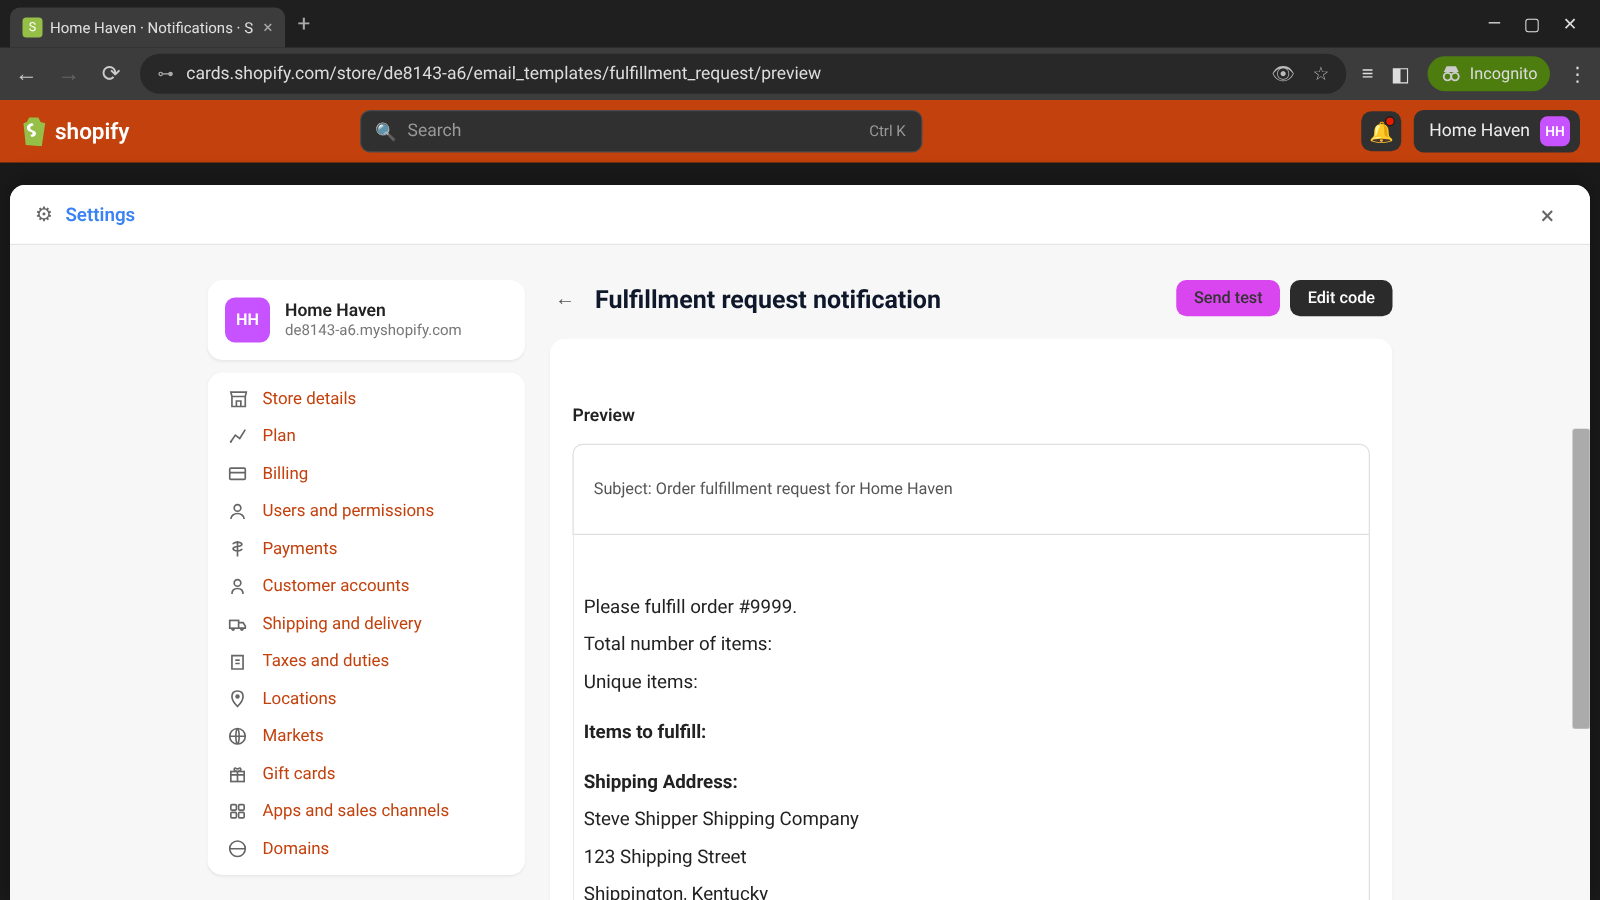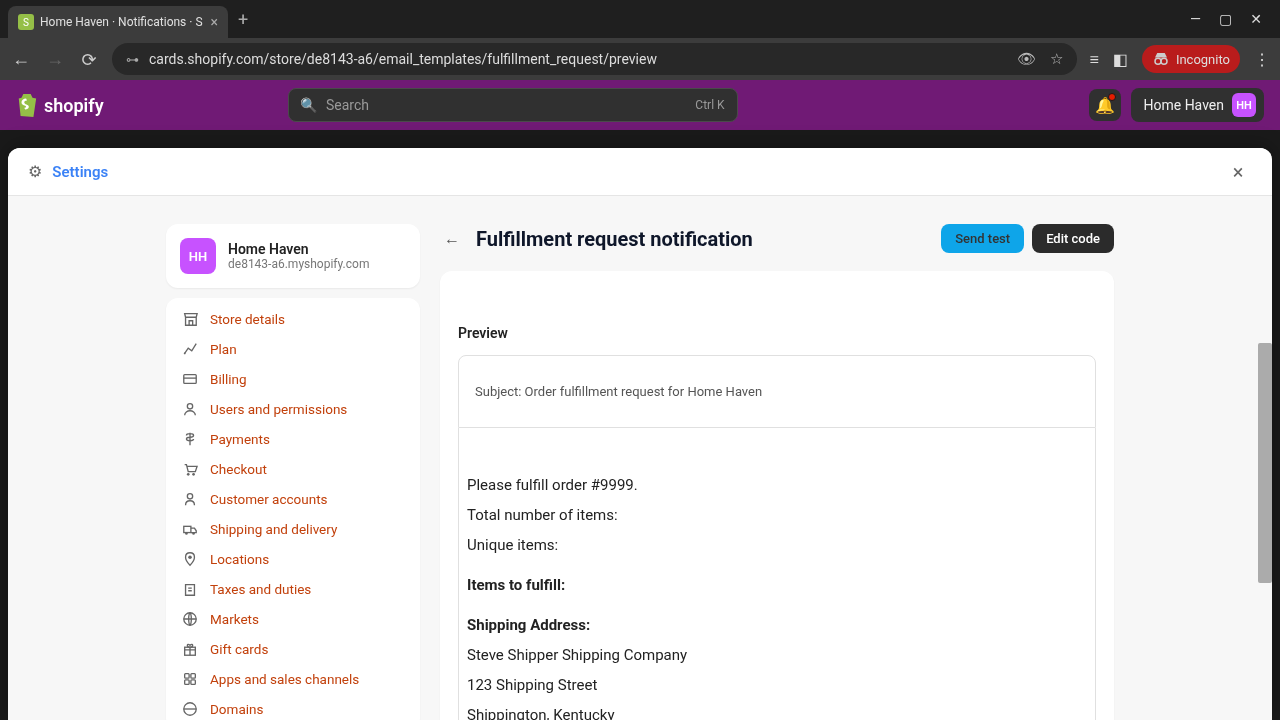--- a/index.html
+++ b/index.html
@@ -17,25 +17,25 @@
 .window-controls span { cursor: pointer; font-size: 14px; }
 
 .url-bar { display: flex; align-items: center; height: 42px; padding: 0 10px; gap: 12px; background: #3c3c3c; }
 .nav-btn { color: #ccc; font-size: 18px; cursor: pointer; width: 22px; text-align: center; }
 .nav-btn.disabled { color: #666; }
 .address-bar { flex: 1; background: #282828; border-radius: 20px; height: 32px; display: flex; align-items: center; padding: 0 14px; gap: 10px; }
 .site-icon { color: #aaa; font-size: 13px; }
 .url-text { color: #ddd; font-size: 14px; flex: 1; }
 .address-icons { display: flex; gap: 14px; color: #bbb; font-size: 15px; }
 .right-chrome-icons { display: flex; align-items: center; gap: 14px; color: #ddd; }
-.incognito-pill { display: flex; align-items: center; gap: 6px; background: #b91c1c; padding: 5px 10px; border-radius: 16px; font-size: 13px; color: #ddd; }
+.incognito-pill { display: flex; align-items: center; gap: 6px; background: #4d7c0f; padding: 5px 10px; border-radius: 16px; font-size: 13px; color: #ddd; }
 .incog-icon { width: 18px; height: 18px; }
 
 
-.shopify-header { background: #701a75; height: 50px; display: flex; align-items: center; padding: 0 16px; gap: 16px; }
+.shopify-header { background: #c2410c; height: 50px; display: flex; align-items: center; padding: 0 16px; gap: 16px; }
 .shopify-logo { display: flex; align-items: center; gap: 6px; color: white; font-weight: 600; font-size: 18px; }
 .shopify-bag { width: 22px; height: 24px; }
 .header-search { flex: 0 0 450px; margin: 0 auto; background: #303030; border: 1px solid #4a4a4a; border-radius: 8px; height: 34px; display: flex; align-items: center; padding: 0 12px; color: #999; font-size: 14px; }
 .search-kbd { margin-left: auto; font-size: 12px; color: #999; }
 .header-right { margin-left: auto; display: flex; align-items: center; gap: 10px; }
 .notif-bell { position: relative; width: 32px; height: 32px; background: #303030; border-radius: 8px; display: flex; align-items: center; justify-content: center; color: #ccc; }
 .notif-dot { position: absolute; top: 4px; right: 5px; width: 8px; height: 8px; background: #e51c00; border-radius: 50%; border: 1px solid #1a1a1a; }
 .store-pill { display: flex; align-items: center; gap: 8px; background: #303030; border-radius: 8px; padding: 5px 8px 5px 12px; color: #eee; font-size: 14px; }
 .store-avatar { width: 24px; height: 24px; background: #c752ff; border-radius: 6px; display: flex; align-items: center; justify-content: center; font-size: 11px; font-weight: 600; color: white; }
 
@@ -58,21 +58,21 @@
 .nav-item { display: flex; align-items: flex-start; gap: 12px; padding: 7px 10px; border-radius: 8px; color: #c2410c; font-size: 13.5px; cursor: pointer; }
 .nav-icon { width: 16px; height: 16px; color: #666; flex-shrink: 0; }
 
 
 .main-content { flex: 1; }
 .page-header { display: flex; align-items: center; gap: 12px; margin-bottom: 18px; }
 .back-arrow { cursor: pointer; color: #555; width: 24px; height: 24px; display: flex; align-items: center; justify-content: center; }
 .page-title { font-size: 20px; font-weight: 700; color: #0f172a; }
 .page-actions { margin-left: auto; display: flex; gap: 8px; }
 .btn { padding: 7px 14px; border-radius: 8px; font-size: 13px; font-weight: 500; cursor: pointer; border: none; }
-.btn-secondary { background: #0ea5e9; color: #333; margin-left: 28px; }
+.btn-secondary { background: #d946ef; color: #333; margin-left: 28px; }
 .btn-primary { background: #2b2b2b; color: white; }
 
 .preview-card { background: white; border-radius: 12px; padding: 18px; box-shadow: 0 1px 2px rgba(0,0,0,0.06); }
 .preview-label { font-weight: 600; font-size: 14px; color: #222; margin-bottom: 14px; margin-top: 36px; }
 .subject-bar { border: 1px solid #e0e0e0; border-radius: 8px 8px 0 0; padding: 28px 16px; font-size: 13px; color: #555; }
 .email-body { border: 1px solid #e0e0e0; border-top: none; border-radius: 0 0 8px 8px; padding: 48px 8px 8px; position: relative; height: 345px; overflow-y: scroll; font-family: Georgia, serif; font-size: 15px; color: #222; }
 .email-body::-webkit-scrollbar { width: 14px; }
 .email-body::-webkit-scrollbar-thumb { background: #bbb; border-radius: 4px; border: 3px solid white; }
 .email-body::-webkit-scrollbar-button { height: 12px; background: #f0f0f0; }
 .email-body p { margin-bottom: 12px; }
@@ -196,54 +196,46 @@
             <span>Users and permissions</span>
           </div>
           <div class="nav-item">
             <svg class="nav-icon" viewBox="0 0 18 18">
               <path d="M9 2v14 M5 5c0-1 2-2 4-2s4 1 4 2-2 2-4 2-4 1-4 2 2 2 4 2 4-1 4-2" stroke="currentColor" fill="none" stroke-width="1.5"></path>
             </svg>
             <span>Payments</span>
           </div>
           <div class="nav-item">
             <svg class="nav-icon" viewBox="0 0 18 18">
-              <path d="M3 4h2l2 8h8l2-6H6" stroke="currentColor" fill="none" stroke-width="1.5"></path>
-              <circle cx="7" cy="15" r="1.5" fill="currentColor"></circle>
-              <circle cx="13" cy="15" r="1.5" fill="currentColor"></circle>
-            </svg>
-            <span>Checkout</span>
-          </div>
-          <div class="nav-item">
-            <svg class="nav-icon" viewBox="0 0 18 18">
               <circle cx="9" cy="6" r="3" stroke="currentColor" fill="none" stroke-width="1.5"></circle>
               <path d="M4 16c0-3 2-5 5-5s5 2 5 5" stroke="currentColor" fill="none" stroke-width="1.5"></path>
             </svg>
             <span>Customer accounts</span>
           </div>
           <div class="nav-item">
             <svg class="nav-icon" viewBox="0 0 18 18">
               <rect x="2" y="6" width="8" height="7" stroke="currentColor" fill="none" stroke-width="1.5"></rect>
               <path d="M10 8h4l2 3v2h-6" stroke="currentColor" fill="none" stroke-width="1.5"></path>
               <circle cx="5" cy="14" r="1.5" fill="currentColor"></circle>
               <circle cx="13" cy="14" r="1.5" fill="currentColor"></circle>
             </svg>
             <span>Shipping and delivery</span>
           </div>
           <div class="nav-item">
             <svg class="nav-icon" viewBox="0 0 18 18">
+              <path d="M4 4h10v12H4z M7 8h4 M7 11h4" stroke="currentColor" fill="none" stroke-width="1.5"></path>
+            </svg>
+            <span>Taxes and duties</span>
+          </div>
+          <div class="nav-item">
+            <svg class="nav-icon" viewBox="0 0 18 18">
               <path d="M9 2C6 2 4 4 4 7c0 4 5 9 5 9s5-5 5-9c0-3-2-5-5-5z" stroke="currentColor" fill="none" stroke-width="1.5"></path>
               <circle cx="9" cy="7" r="2" fill="currentColor"></circle>
             </svg>
             <span>Locations</span>
-          </div>
-          <div class="nav-item">
-            <svg class="nav-icon" viewBox="0 0 18 18">
-              <path d="M4 4h10v12H4z M7 8h4 M7 11h4" stroke="currentColor" fill="none" stroke-width="1.5"></path>
-            </svg>
-            <span>Taxes and duties</span>
           </div>
           <div class="nav-item">
             <svg class="nav-icon" viewBox="0 0 18 18">
               <circle cx="9" cy="9" r="7" stroke="currentColor" fill="none" stroke-width="1.5"></circle>
               <path d="M2 9h14 M9 2c2 2 2 12 0 14 M9 2c-2 2-2 12 0 14" stroke="currentColor" fill="none" stroke-width="1.5"></path>
             </svg>
             <span>Markets</span>
           </div>
           <div class="nav-item">
             <svg class="nav-icon" viewBox="0 0 18 18">

